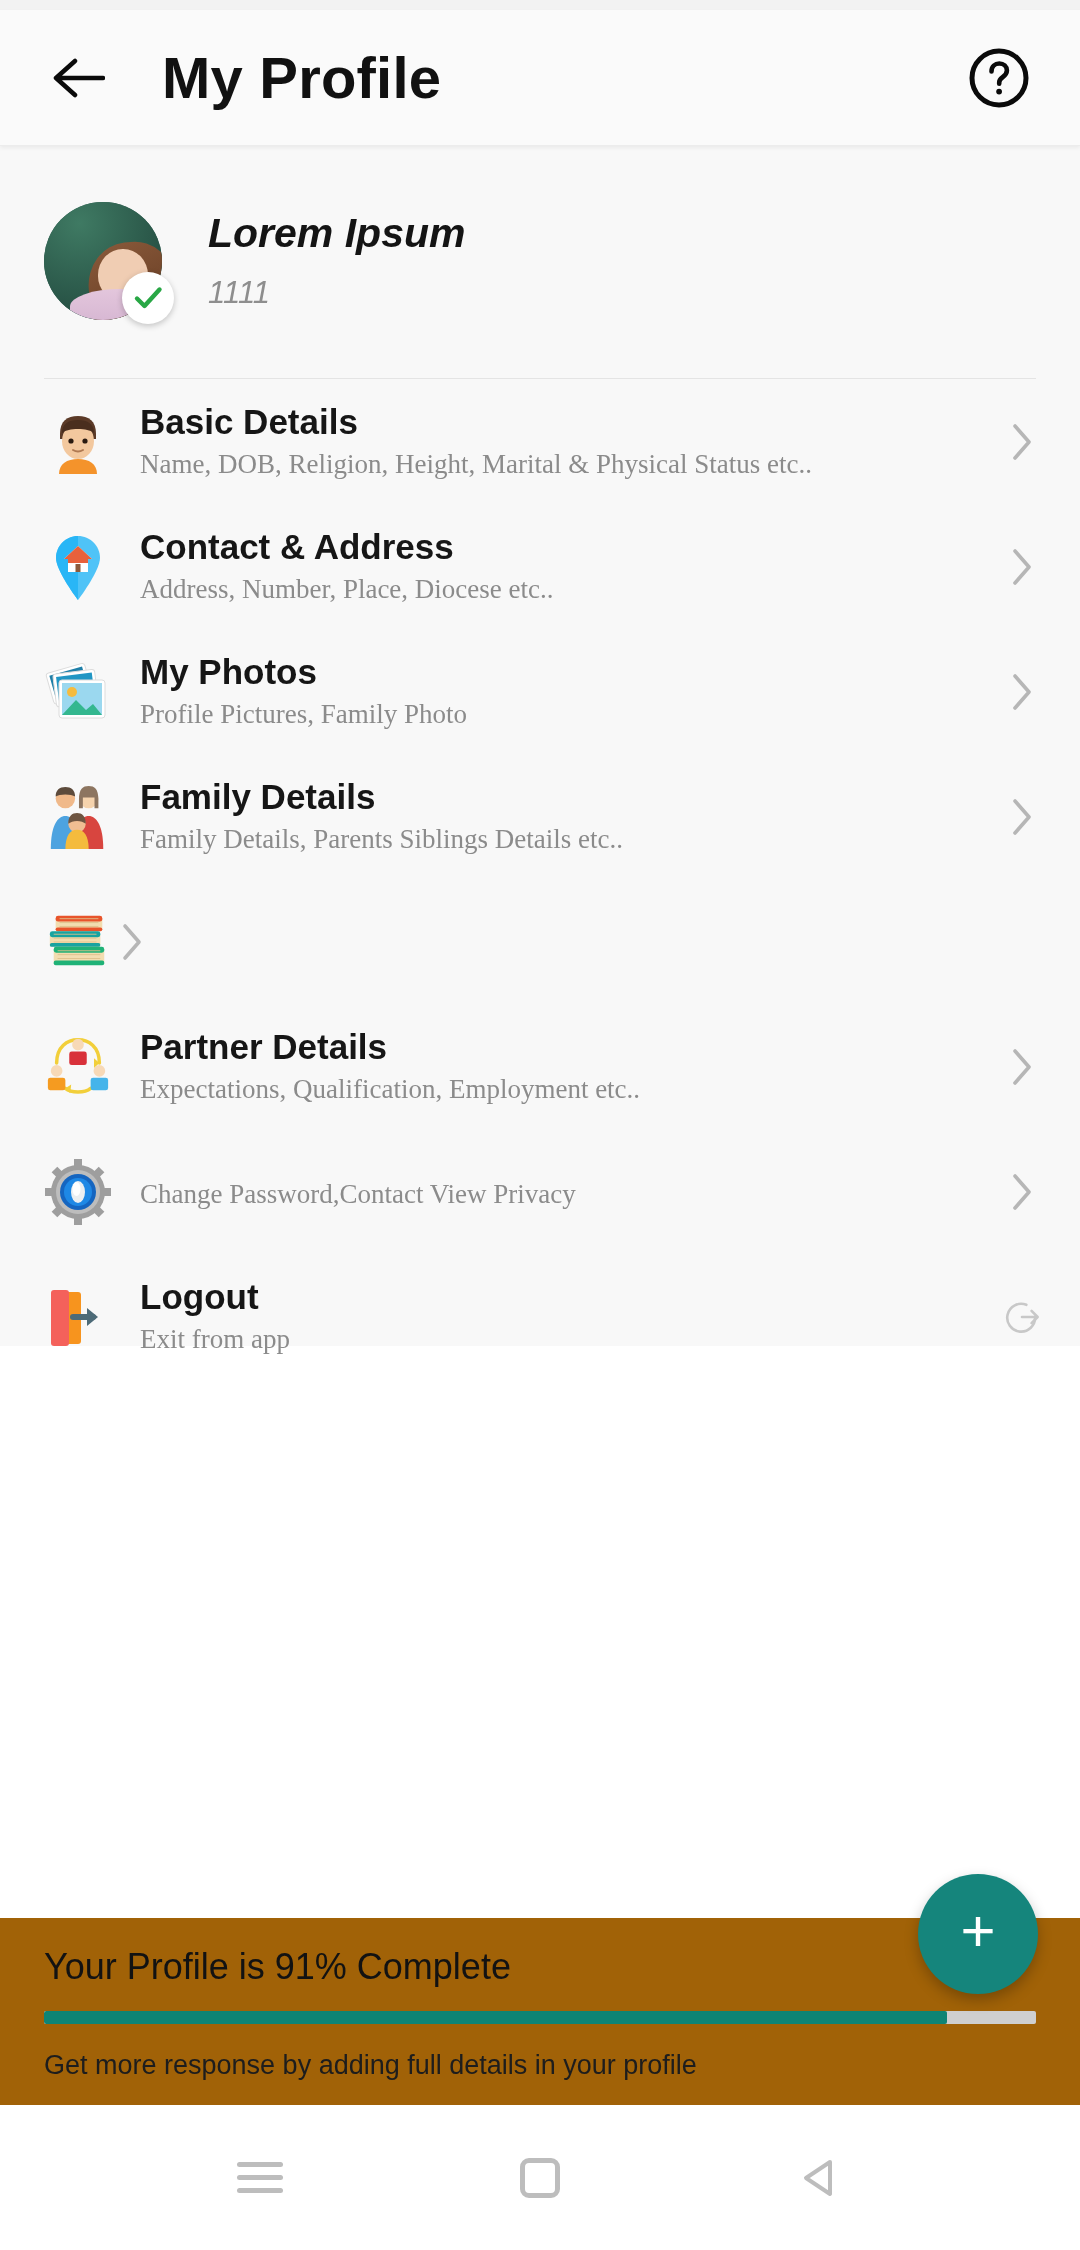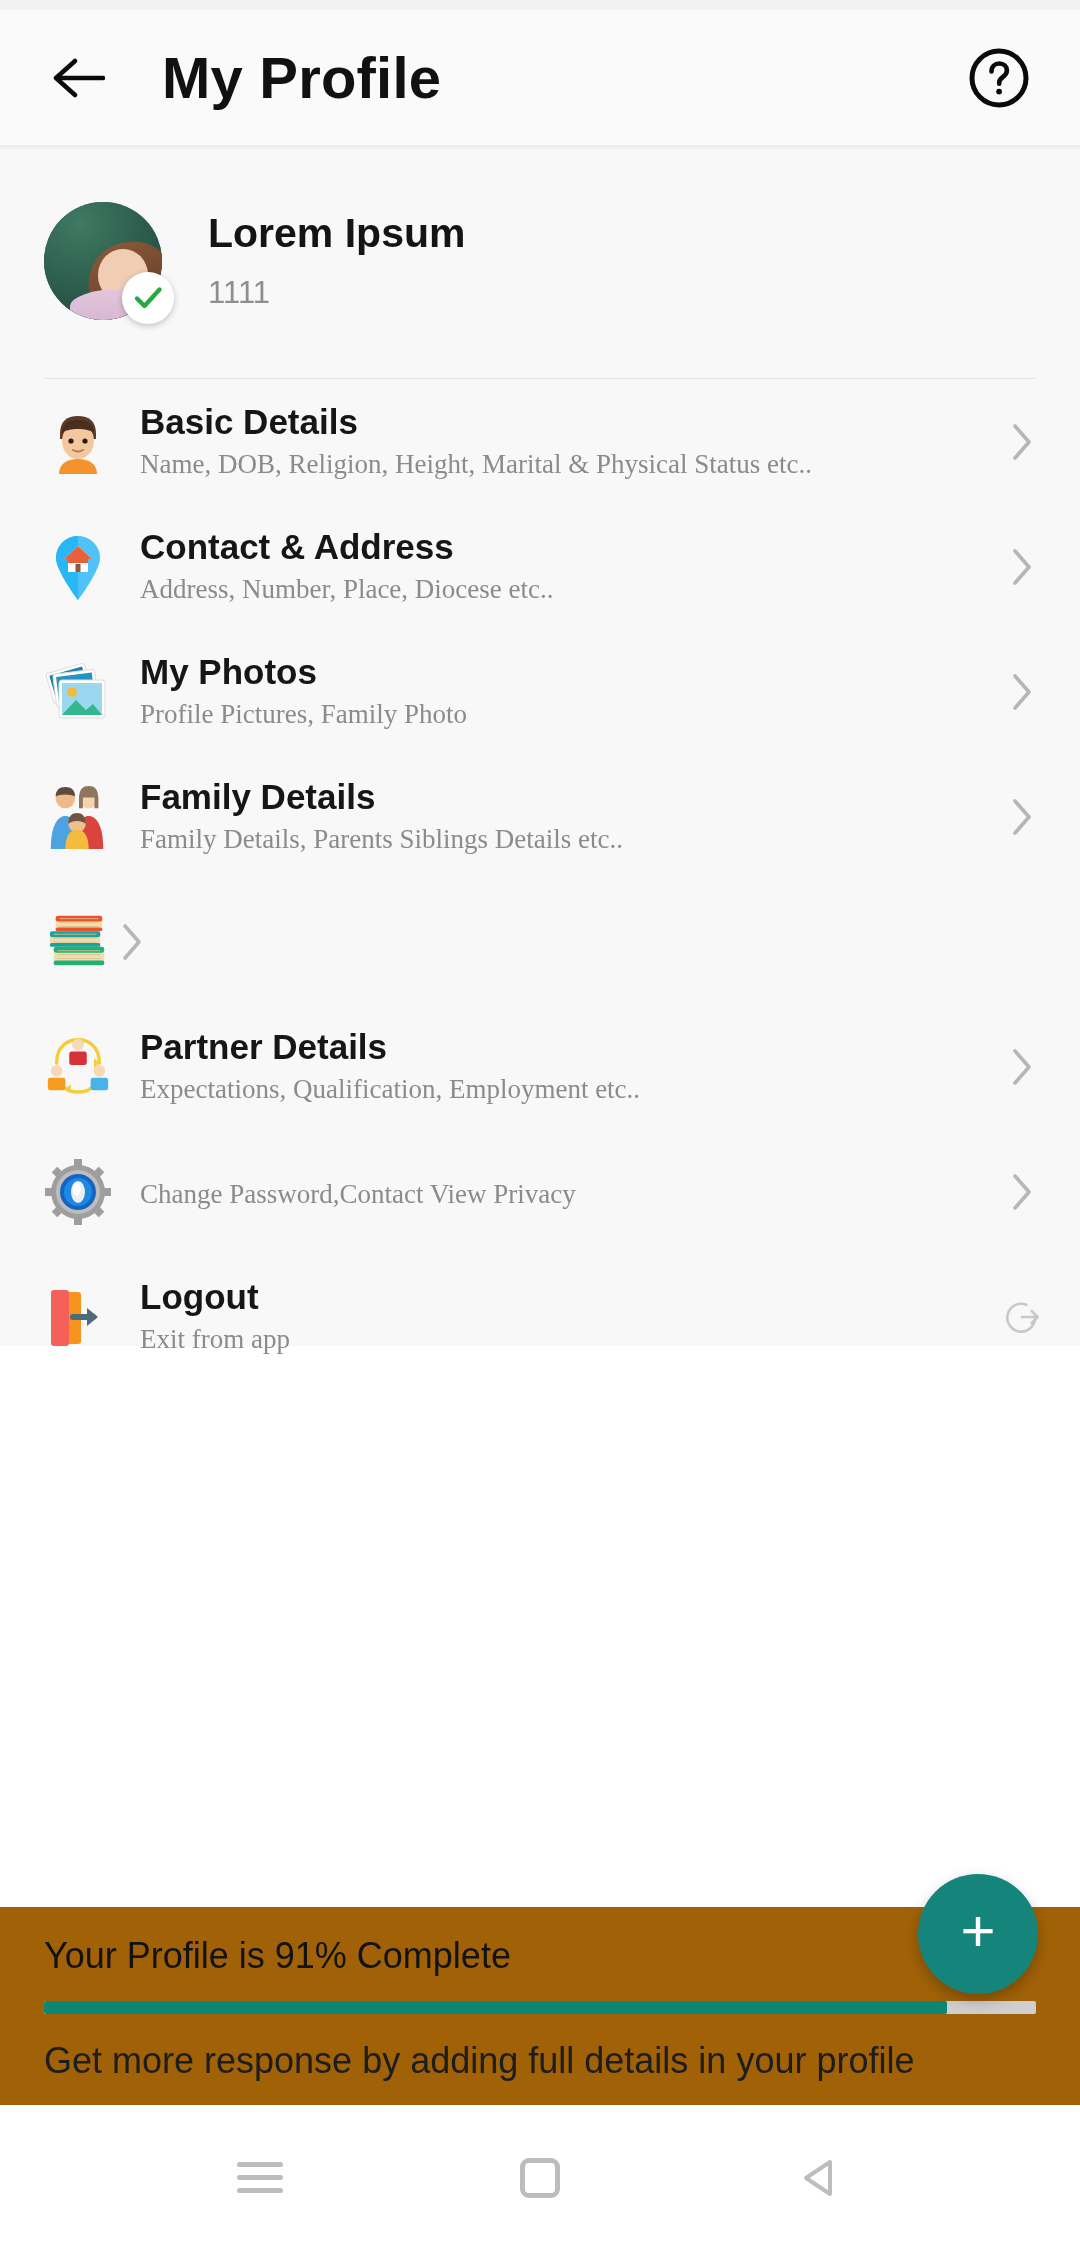--- a/index.html
+++ b/index.html
@@ -53,20 +53,21 @@
     background:#f8f8f8;
     height:1200px;
   }
 
   
   .profile {
     display:flex;
     align-items:center;
     padding:40px 44px 0 44px;
     height:190px;
+    font-style:italic;
   }
   .avatar-wrap {
     position:relative;
     width:118px; height:118px;
     flex:0 0 auto;
   }
   .avatar {
     width:118px; height:118px;
     border-radius:50%;
     overflow:hidden;
@@ -196,21 +197,21 @@
     border-radius:2px;
     overflow:hidden;
   }
   .progress-fill {
     height:100%;
     background:#0e8474;
     border-radius:2px;
   }
   .footer-caption {
     margin-top:26px;
-    font-size:36px;
+    font-size:27px;
     color:#1d1d1d;
     line-height:1.15;
   }
 
   
   .fab {
     position:absolute;
     right:42px;
     bottom:256px;
     width:120px; height:120px;

